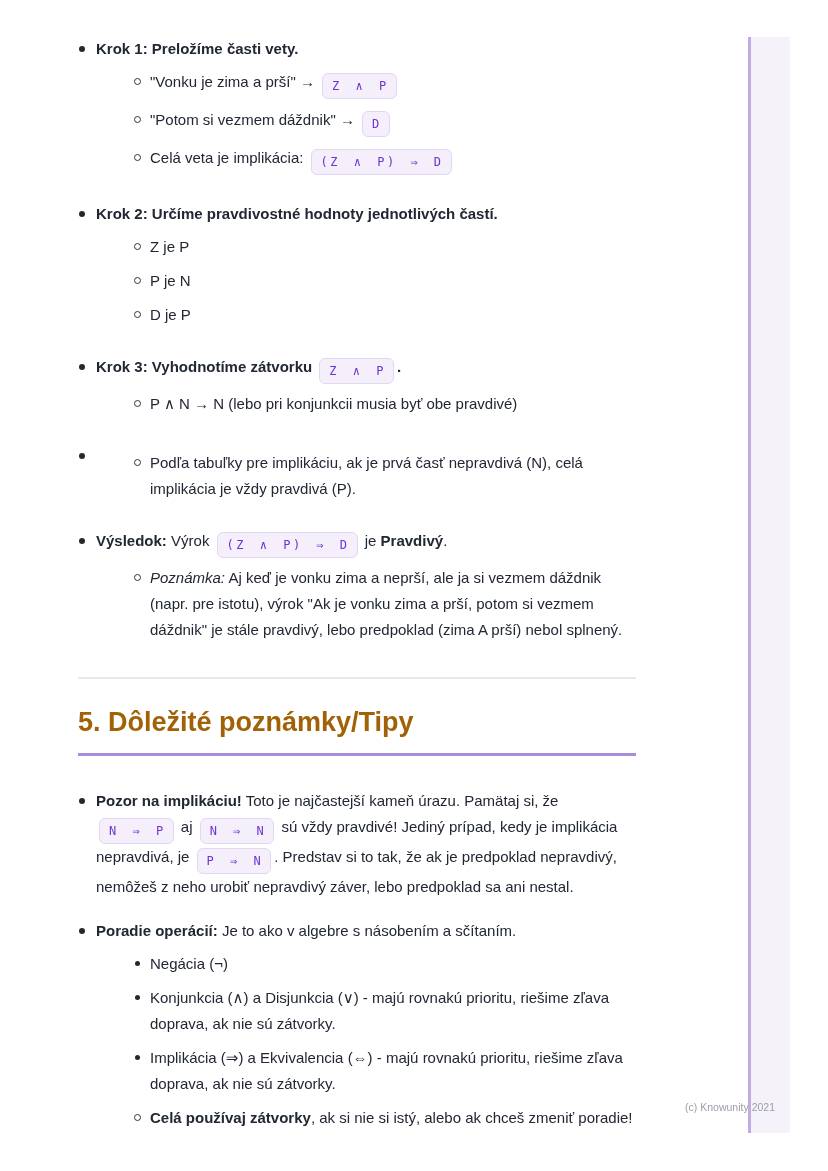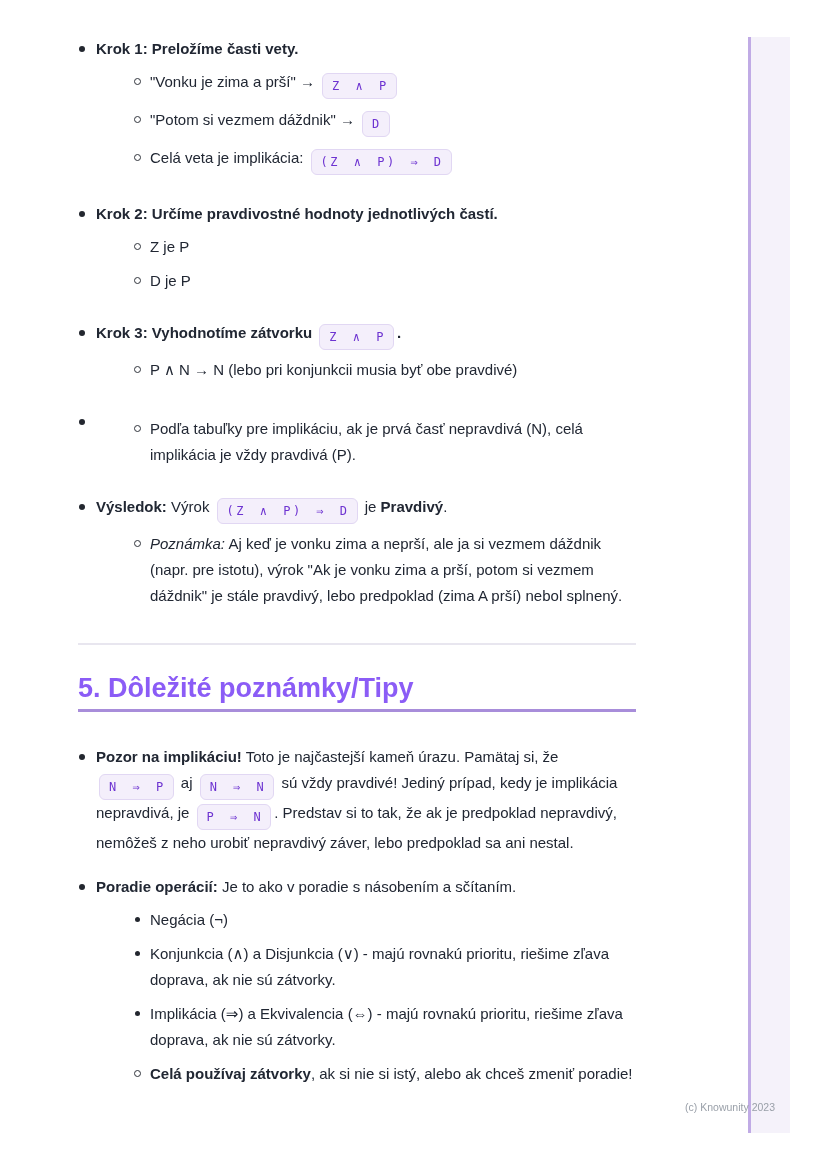--- a/index.html
+++ b/index.html
@@ -50,23 +50,23 @@
     vertical-align:-3px;
     white-space:nowrap;
   }
 
   
   .hr-divider { border:0; border-top:2px solid #e8e6ef; margin:26px 0 0 0; }
   .section-h {
     font-size:27px;
     line-height:34px;
     font-weight:bold;
-    color:#8b5cf6;
+    color:#a16207;
     margin:26px 0 32px 0;
-    padding-bottom:4px;
+    padding-bottom:14px;
     border-bottom:3px solid #a88dda;
   }
 
   .footer {
     position:absolute; left:0; top:1100px; width:775px;
     text-align:right; font-size:10.5px; line-height:14px; color:#9aa0a9; z-index:3;
   }
 </style>
 </head>
 <body>
@@ -98,20 +98,24 @@
   </div>
 
   <div class="li group">
     <span class="mark1"></span>
     <div class="body">
       <div><b>Krok 2: Určíme pravdivostné hodnoty jednotlivých častí.</b></div>
       <div class="sub">
         <div class="li">
           <span class="mark2 ring"></span>
           <div class="body">Z je P</div>
+        </div>
+        <div class="li">
+          <span class="mark2 ring"></span>
+          <div class="body">P je N</div>
         </div>
         <div class="li">
           <span class="mark2 ring"></span>
           <div class="body">D je P</div>
         </div>
       </div>
     </div>
   </div>
 
   <div class="li group">
@@ -156,21 +160,21 @@
   <h1 class="section-h">5. Dôležité poznámky/Tipy</h1>
 
   <div class="li group">
     <span class="mark1"></span>
     <div class="body"><b>Pozor na implikáciu!</b> <span>Toto je najčastejší kameň úrazu. Pamätaj si, že</span> <span class="code">N ⇒ P</span> <span>aj</span> <span class="code">N ⇒ N</span> <span>sú vždy pravdivé! Jediný prípad, kedy je implikácia nepravdivá, je</span> <span class="code">P ⇒ N</span><span>. Predstav si to tak, že ak je predpoklad nepravdivý, nemôžeš z neho urobiť nepravdivý záver, lebo predpoklad sa ani nestal.</span></div>
   </div>
 
   <div class="li group">
     <span class="mark1"></span>
     <div class="body">
-      <div><b>Poradie operácií:</b> <span>Je to ako v poradie s násobením a sčítaním.</span></div>
+      <div><b>Poradie operácií:</b> <span>Je to ako v algebre s násobením a sčítaním.</span></div>
       <div class="sub">
         <div class="li">
           <span class="mark2 dot"></span>
           <div class="body">Negácia (¬)</div>
         </div>
         <div class="li">
           <span class="mark2 dot"></span>
           <div class="body">Konjunkcia (∧) a Disjunkcia (∨) - majú rovnakú prioritu, riešime zľava doprava, ak nie sú zátvorky.</div>
         </div>
         <div class="li">
@@ -180,13 +184,13 @@
         <div class="li">
           <span class="mark2 ring"></span>
           <div class="body"><b>Celá používaj zátvorky</b><span>, ak si nie si istý, alebo ak chceš zmeniť poradie!</span></div>
         </div>
       </div>
     </div>
   </div>
 
 </div>
 
-<div class="footer">(c) Knowunity 2023</div>
+<div class="footer">(c) Knowunity 2021</div>
 
 </body></html>

